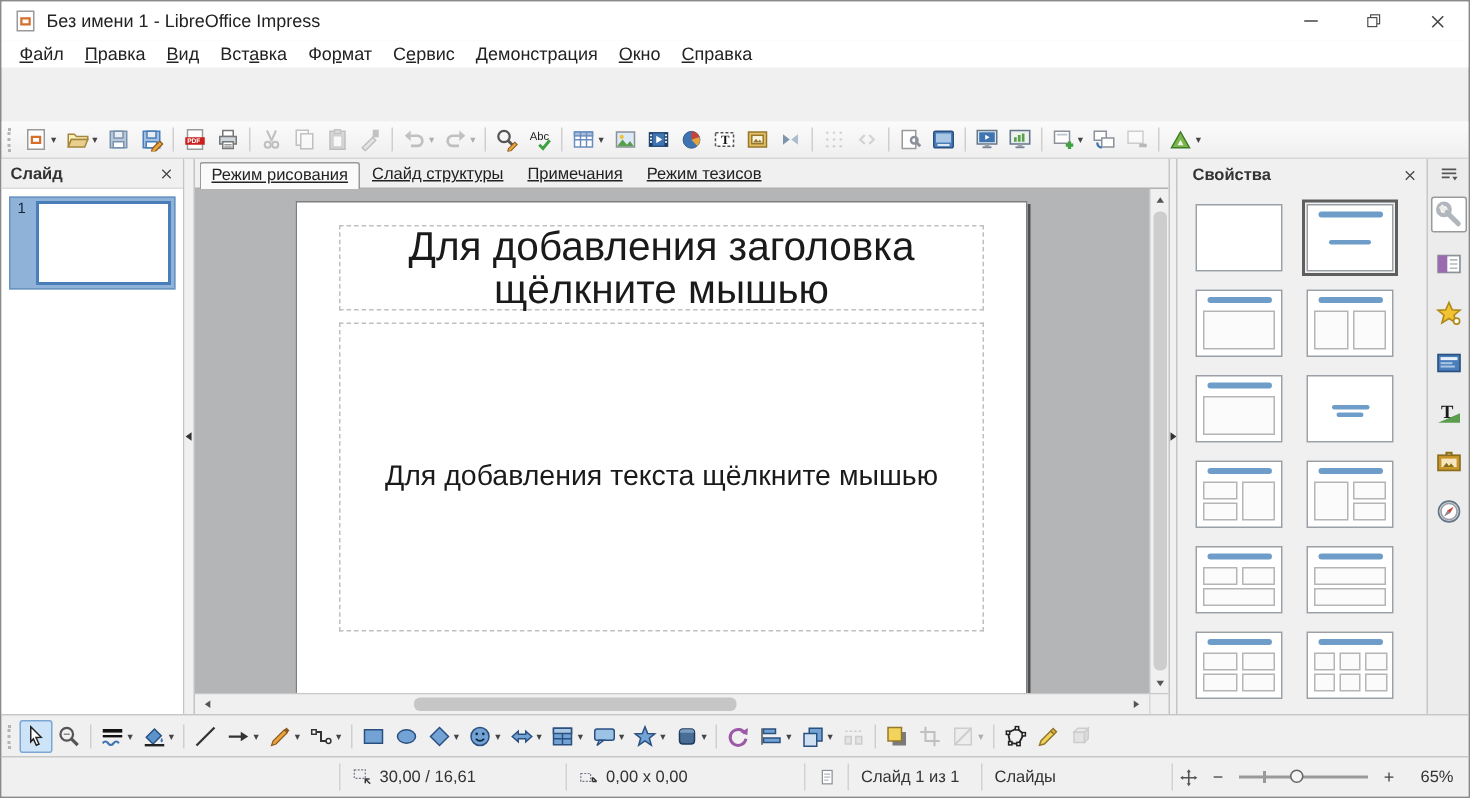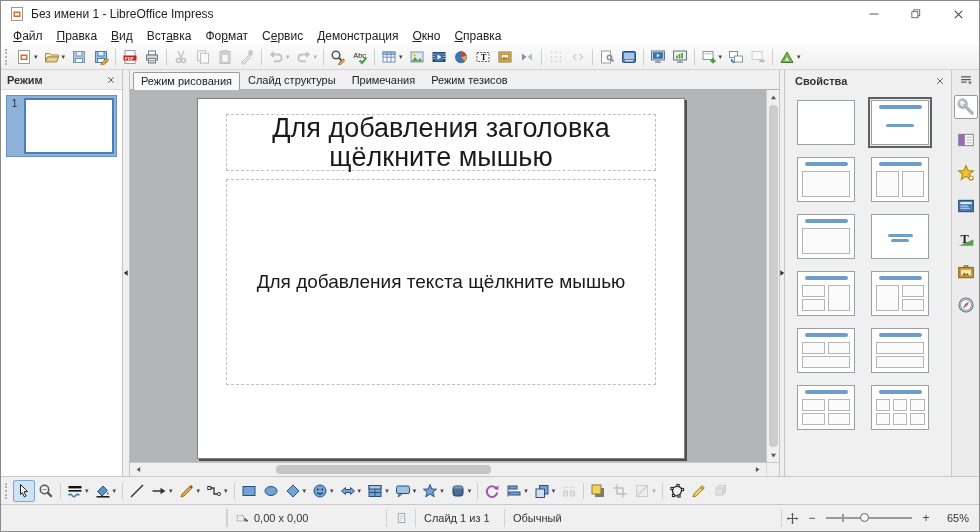--- a/index.html
+++ b/index.html
@@ -15,21 +15,21 @@
   .win-controls { margin-left:auto; display:flex; height:100%; }
   .win-btn { width:42px; height:100%; display:flex; align-items:center; justify-content:center; }
 
   
   .menubar { height:18px; background:#fff; display:flex; align-items:center; padding-left:5px; flex:none; }
   .menu-item { padding:1px 7px; font-size:12px; color:#222; cursor:default; }
   .menu-item u { text-decoration:underline; }
 
   
   .toolbar { height:25px; background:linear-gradient(#fbfbfb,#efefef); border-bottom:1px solid #d6d6d6;
-    display:flex; align-items:center; padding:0 2px; flex:none; }
+    display:flex; align-items:center; padding:0 2px; flex:none;margin-top:36px; }
   .tb-handle { width:4px; height:16px; border-left:2px dotted #b4b4b4; margin:0 4px 0 2px; flex:none; }
   .tb-btn { height:22px; display:flex; align-items:center; padding:0 2px; border:1px solid transparent; border-radius:2px; flex:none; }
   .tb-btn .icon { display:flex; width:16px; height:16px; }
   .tb-btn.disabled { filter:grayscale(1) opacity(.4); }
   .tb-btn.active { background:#cde3f7; border-color:#7ca7d4; }
   .tb-btn .dd { font-size:7px; color:#444; margin-left:2px; }
   .tb-sep { width:1px; height:16px; background:#cfcfcf; margin:0 3px; flex:none; }
 
   
   .main { flex:1; display:flex; min-height:0; }
@@ -42,21 +42,21 @@
   .slide-item { display:flex; height:62px; background:#8fb2d9; border:1px solid #6a93c0; }
   .slide-num { width:15px; font-size:10px; text-align:center; padding-top:2px; color:#15253a; }
   .slide-mini { flex:1; background:#fff; border:2px solid #4a7ebb; margin:2px; }
 
   .splitter { width:7px; flex:none; background:#f0f0f0; position:relative; }
   .splitter.l { border-right:1px solid #c4c4c4; }
   .splitter.r { border-left:1px solid #c4c4c4; border-right:1px solid #c4c4c4; width:6px; }
   .splitter .knob { position:absolute; top:50%; left:50%; transform:translate(-50%,-50%); display:flex; }
 
   .center { flex:1; display:flex; flex-direction:column; min-width:0; }
-  .view-tabs { height:20px; flex:none; background:#f0f0f0; display:flex; align-items:flex-end; padding-left:3px; border-bottom:1px solid #b0b0b0; }
+  .view-tabs { height:20px; flex:none; background:#f0f0f0; display:flex; align-items:flex-end; padding-left:3px; border-bottom:1px solid #b0b0b0;text-decoration:underline; }
   .vtab { font-size:11px; padding:2px 7px 3px; color:#222; border:1px solid transparent; border-bottom:none; white-space:nowrap; }
   .vtab.active { background:#fafafa; border-color:#9a9a9a; border-radius:2px 2px 0 0; position:relative; top:1px; }
 
   .canvas-row { flex:1; display:flex; min-height:0; }
   .canvas { flex:1; position:relative; background:#b3b5b6; overflow:hidden; }
   .slide-page { position:absolute; left:67px; top:8px; width:488px; height:361px; background:#fff;
     border:1px solid #7f7f7f; box-shadow:2px 2px 0 rgba(55,55,55,.8); }
   .ph { position:absolute; left:28px; right:28px; border:1px dashed #bfbfbf; display:flex;
     align-items:center; justify-content:center; text-align:center; color:#1a1a1a; }
   .ph-title { top:15px; height:57px; }
@@ -426,21 +426,21 @@
             </svg>
           </span>
           <span class="dd">▾</span>
         </span></span>
   </div>
 
   <div class="main">
 
     <div class="slides-panel">
       <div class="panel-header">
-        <span>Режим</span>
+        <span>Слайд</span>
         <span class="panel-close">
             <span style="display:flex">
               <svg width="10" height="10" viewBox="0 0 16 16" xmlns="http://www.w3.org/2000/svg">
                 <path d="M3.5 3.5 L12.5 12.5 M12.5 3.5 L3.5 12.5" stroke="#444" stroke-width="1.3"></path>
               </svg>
             </span>
           </span>
       </div>
       <div class="slides-list">
           <div class="slide-item selected">
@@ -910,20 +910,29 @@
               <path d="M3 5 l2.5-2.5 h7 L10 5z" fill="#e0e0e0" stroke="#999"></path>
               <path d="M10 12 l2.5-2.5 v-7 L10 5z" fill="#bfbfbf" stroke="#999"></path>
             </svg>
           </span>
         </span></span>
   </div>
 
   <div class="statusbar">
     <div style="width:225px"></div>
     <div class="sb-sep"></div>
+    <div class="sb-seg" style="width:150px">
+      <span style="display:flex">
+          <svg width="13" height="13" viewBox="0 0 16 16" xmlns="http://www.w3.org/2000/svg">
+            <rect x="1.5" y="1.5" width="9" height="7" fill="none" stroke="#778" stroke-dasharray="1.6 1.2"></rect>
+            <path d="M10.5 9 L14.5 13 M10.5 12.5 V9 h3.5" fill="none" stroke="#333" stroke-width="1.2"></path>
+          </svg>
+        </span>
+      <span>30,00 / 16,61</span>
+    </div>
     <div class="sb-sep"></div>
     <div class="sb-seg" style="width:158px">
       <span style="display:flex">
           <svg width="13" height="13" viewBox="0 0 16 16" xmlns="http://www.w3.org/2000/svg">
             <rect x="1.5" y="4.5" width="8" height="6.5" fill="none" stroke="#778" stroke-dasharray="1.6 1.2"></rect>
             <path d="M11 11 L14.5 11 M11 11 V7.5 M14.5 11 L11.5 8" fill="none" stroke="#333" stroke-width="1.2"></path>
           </svg>
         </span>
       <span>0,00 x 0,00</span>
     </div>
@@ -937,21 +946,21 @@
             <line x1="5.5" y1="10" x2="9" y2="10" stroke="#b0b6bc"></line>
           </svg>
         </span>
     </div>
     <div class="sb-sep"></div>
     <div class="sb-seg" style="width:88px">
       <span>Слайд 1 из 1</span>
     </div>
     <div class="sb-sep"></div>
     <div class="sb-seg" style="flex:1">
-      <span>Обычный</span>
+      <span>Слайды</span>
     </div>
     <div class="sb-sep"></div>
     <div class="sb-seg" style="padding:0 4px">
       <span style="display:flex">
           <svg width="13" height="13" viewBox="0 0 16 16" xmlns="http://www.w3.org/2000/svg">
             <path d="M8 2 v12 M2 8 h12" stroke="#555" stroke-width="1.3"></path>
             <path d="M8 1 L6.3 3.4 h3.4z M8 15 L6.3 12.6 h3.4z M1 8 L3.4 6.3 v3.4z M15 8 L12.6 6.3 v3.4z" fill="#555"></path>
           </svg>
         </span>
     </div>

